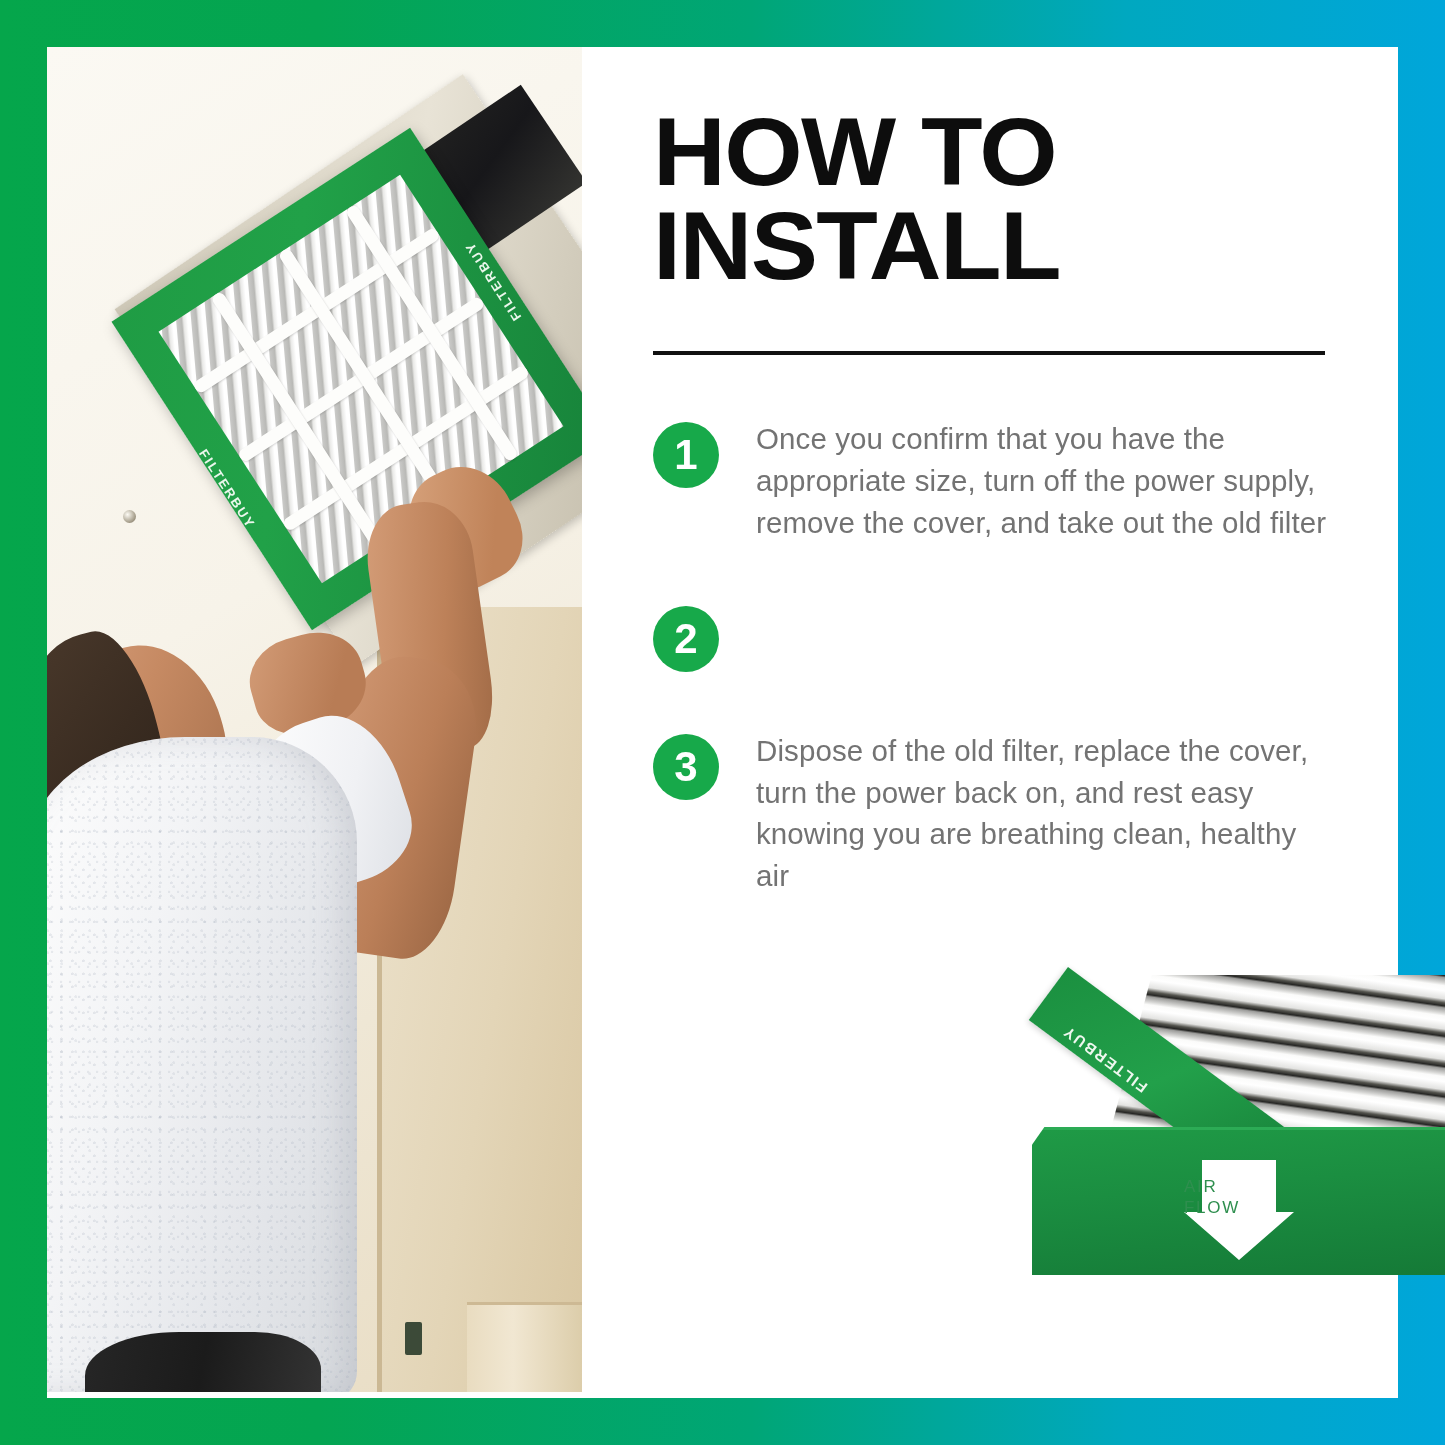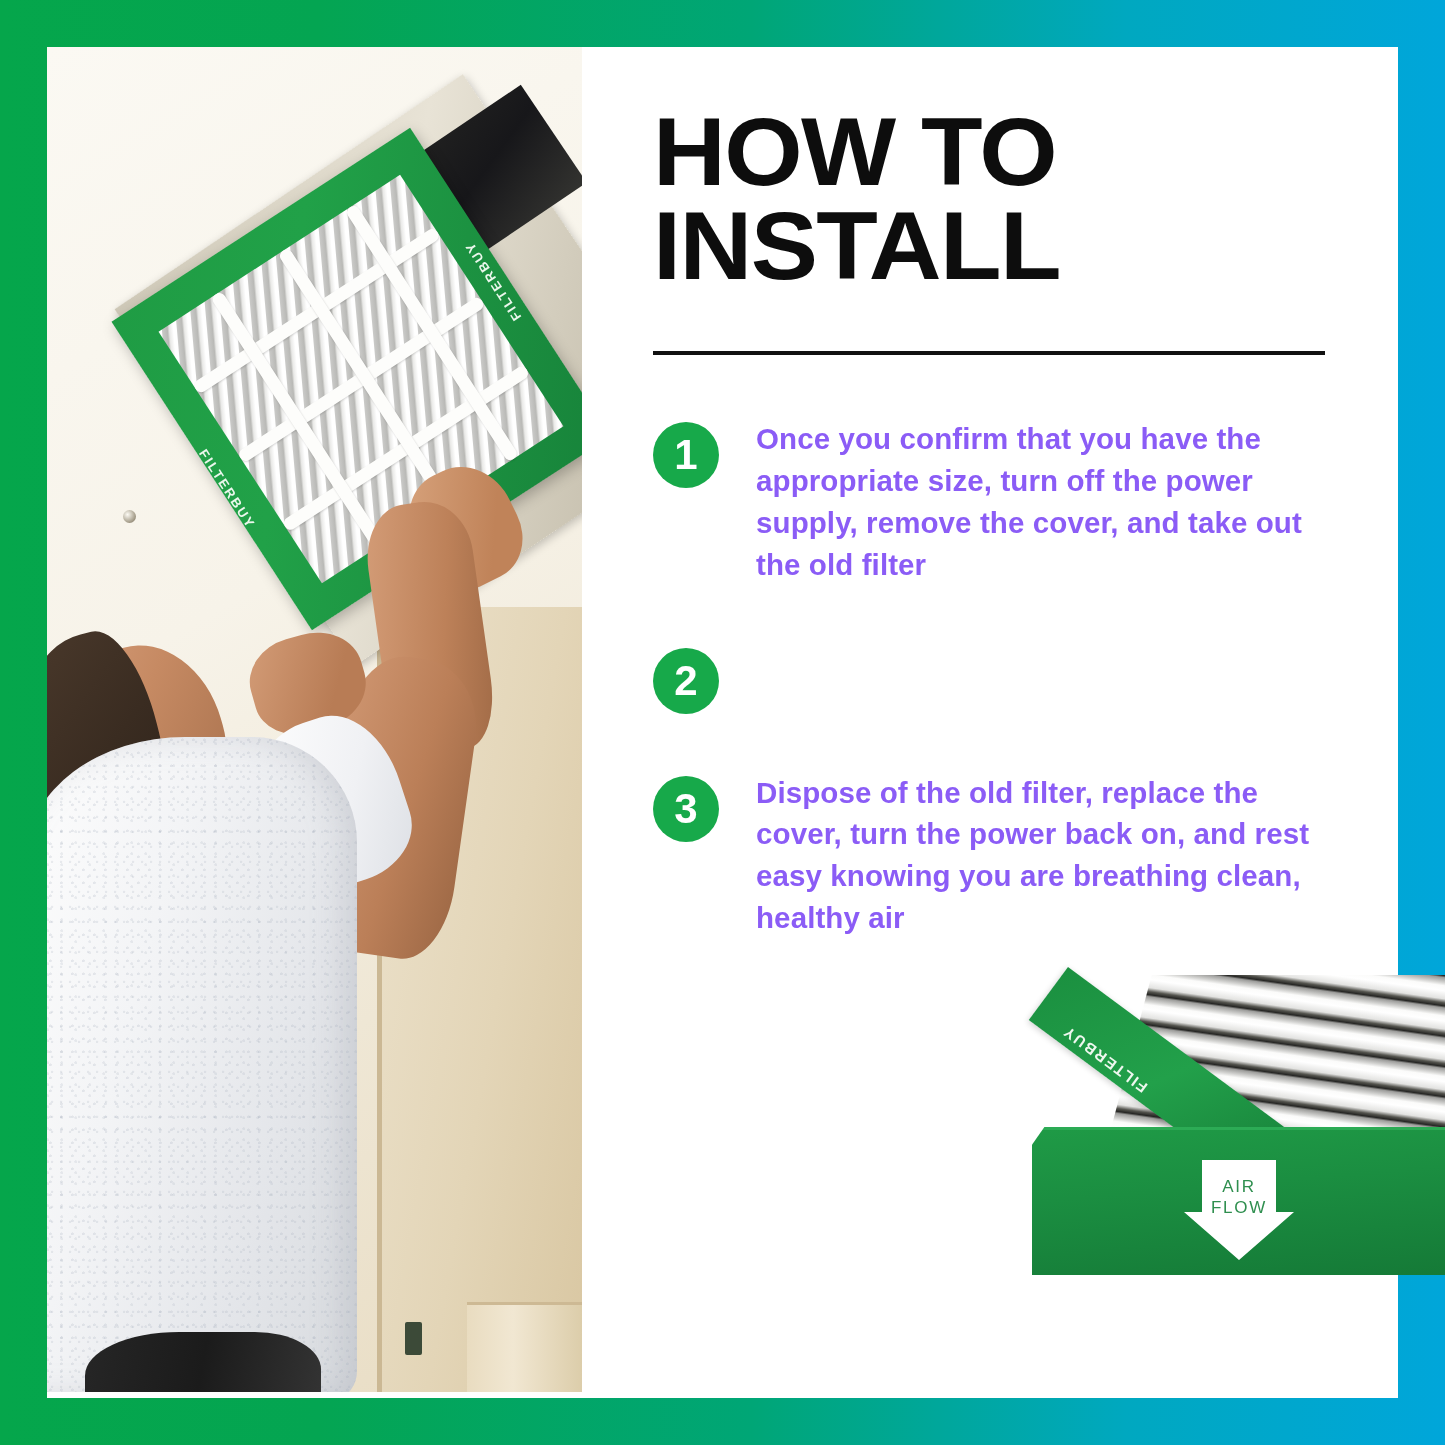--- a/index.html
+++ b/index.html
@@ -236,24 +236,24 @@
     color: #ffffff;
     font-weight: 700;
     font-size: 42px;
     line-height: 66px;
     text-align: center;
     margin-top: 4px;
   }
   .step-text {
     margin-left: 37px;
     font-family: "Liberation Sans Narrow", "Liberation Sans", sans-serif;
-    font-weight: 700;
+    font-weight: 400;
     font-size: 29.5px;
     line-height: 1.42;
-    color: #8b5cf6;
+    color: #737373;
     max-width: 580px;
     letter-spacing: 0.1px;
   }
 
   
   #product {
     position: absolute;
     left: 1008px; top: 975px;
     width: 437px; height: 330px;
     overflow: visible;
@@ -299,21 +299,21 @@
     clip-path: polygon(0% 12%, 3% 0%, 100% 0%, 100% 100%, 0% 100%);
   }
   .airflow {
     position: absolute;
     left: 176px; top: 185px;
     width: 110px; height: 100px;
   }
   .airflow-label {
     position: absolute;
     left: 0; top: 16px; width: 110px;
-    text-align: center;
+    text-align: left;
     color: #2f8f4f;
     font-weight: 400;
     font-size: 17px;
     letter-spacing: 1.7px;
     line-height: 1.25;
   }
 </style>
 </head>
 <body>
 

